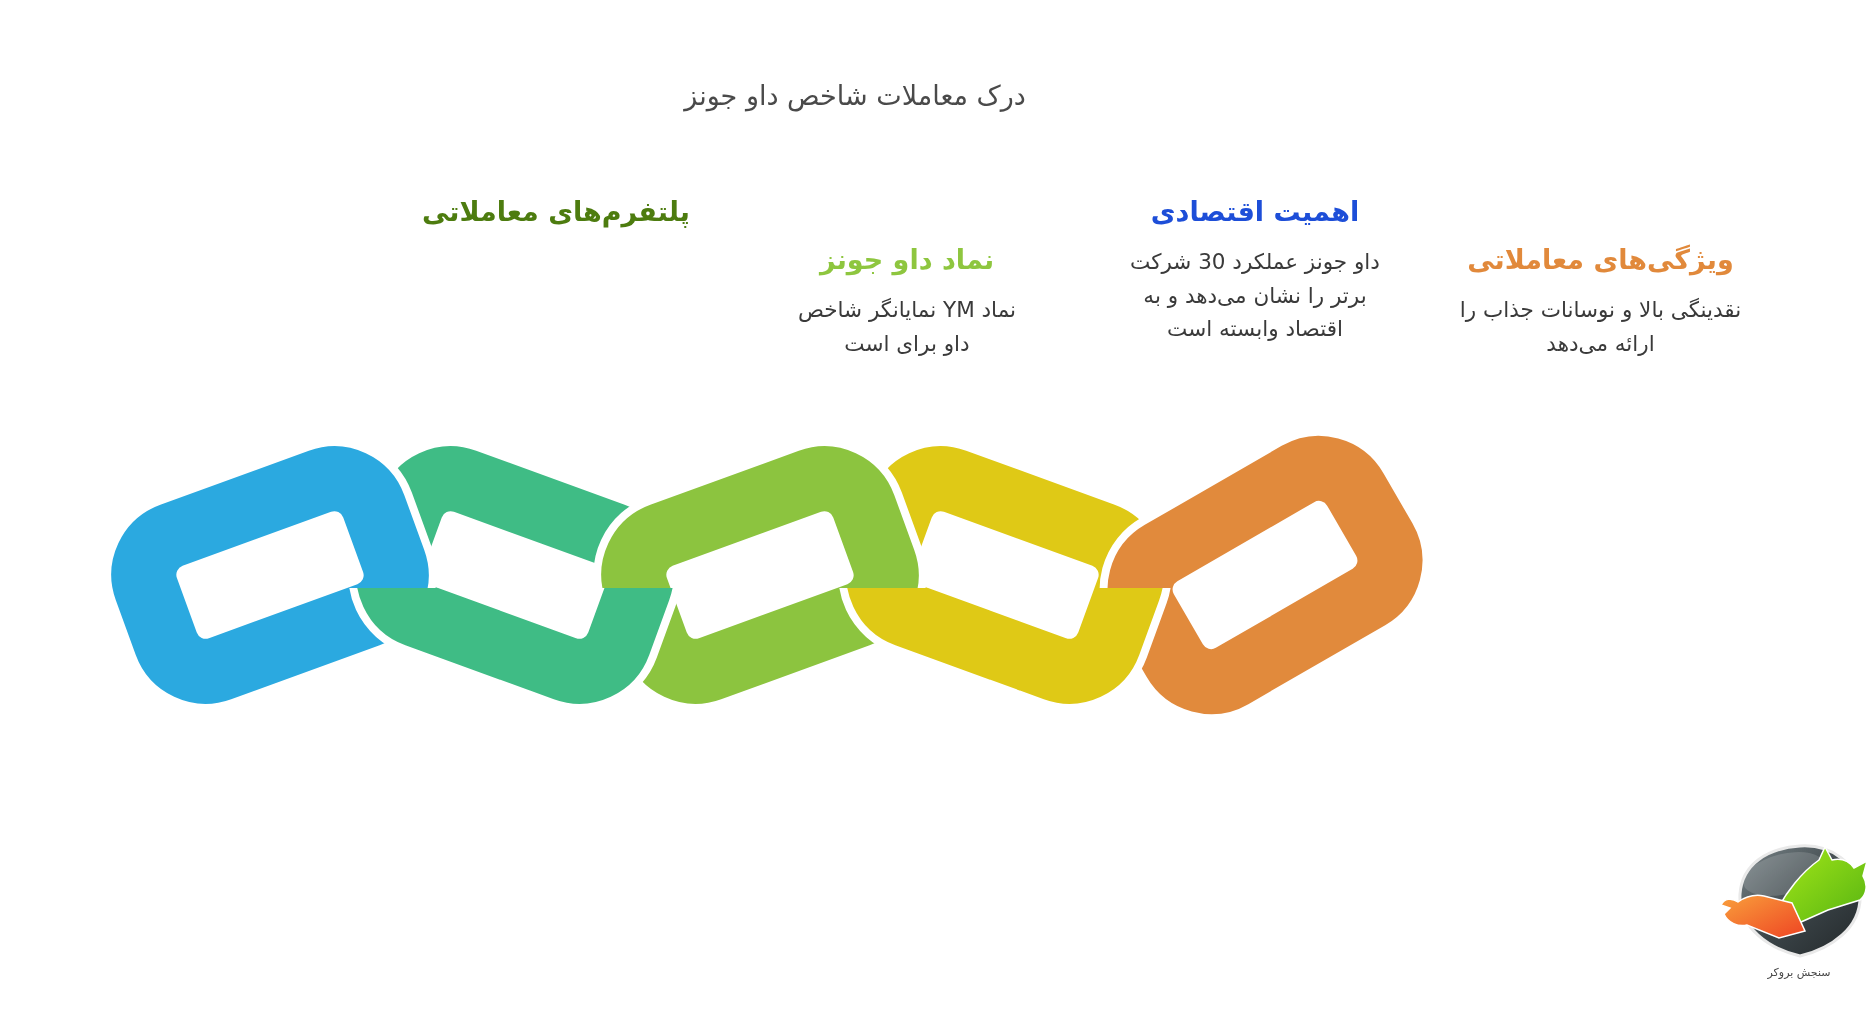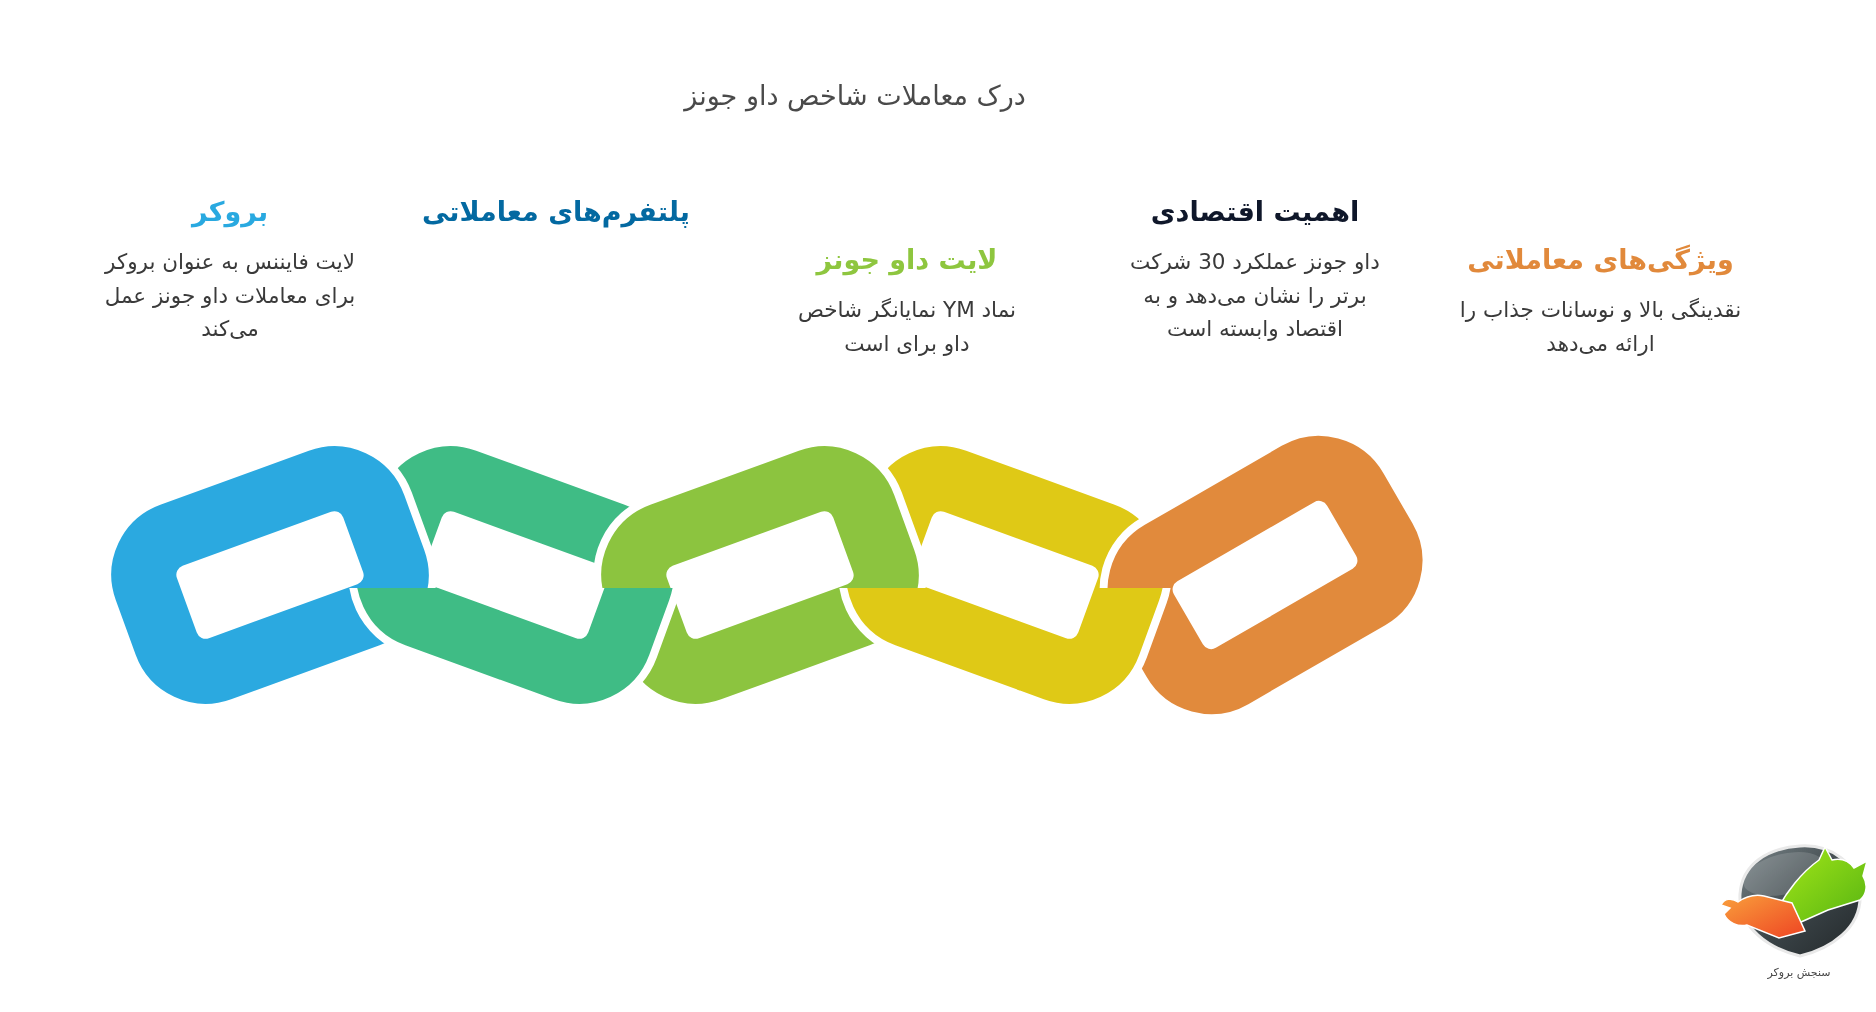--- a/index.html
+++ b/index.html
@@ -31,36 +31,32 @@
     margin-top:2px;font-size:11px;color:#454545;direction:rtl;white-space:nowrap;
   }
 </style>
 </head>
 <body>
 
 <div class="stage">
 
   <h1 class="title">درک معاملات شاخص داو جونز</h1>
 
-  <section class="col" style="left:100px;top:196px;width:260px">
-    <h2 class="col-title" style="color: rgb(41, 169, 224);">بروکر</h2>
-    <p class="col-desc">لایت فایننس به عنوان بروکر برای معاملات داو جونز عمل می‌کند</p>
-  </section>
 
   <section class="col" style="left:460px;top:196px;width:230px">
-    <h2 class="col-title" style="color: #0369a1;">پلتفرم‌های معاملاتی</h2>
+    <h2 class="col-title" style="color: #4d7c0f;">پلتفرم‌های معاملاتی</h2>
   </section>
 
   <section class="col" style="left:787px;top:244px;width:240px">
-    <h2 class="col-title" style="color: rgb(142, 198, 63);">لایت داو جونز</h2>
+    <h2 class="col-title" style="color: rgb(142, 198, 63);">نماد داو جونز</h2>
     <p class="col-desc">نماد YM نمایانگر شاخص داو برای است</p>
   </section>
 
   <section class="col" style="left:1130px;top:196px;width:250px">
-    <h2 class="col-title" style="color: #0f172a;">اهمیت اقتصادی</h2>
+    <h2 class="col-title" style="color: #1d4ed8;">اهمیت اقتصادی</h2>
     <p class="col-desc">داو جونز عملکرد 30 شرکت برتر را نشان می‌دهد و به اقتصاد وابسته است</p>
   </section>
 
   <section class="col" style="left:1458px;top:244px;width:285px">
     <h2 class="col-title" style="color: rgb(225, 137, 59); text-align: center;">ویژگی‌های معاملاتی</h2>
     <p class="col-desc">نقدینگی بالا و نوسانات جذاب را ارائه می‌دهد</p>
   </section>
 
   <svg class="chain" viewBox="0 0 1876 1012" aria-hidden="true">
     <defs>

